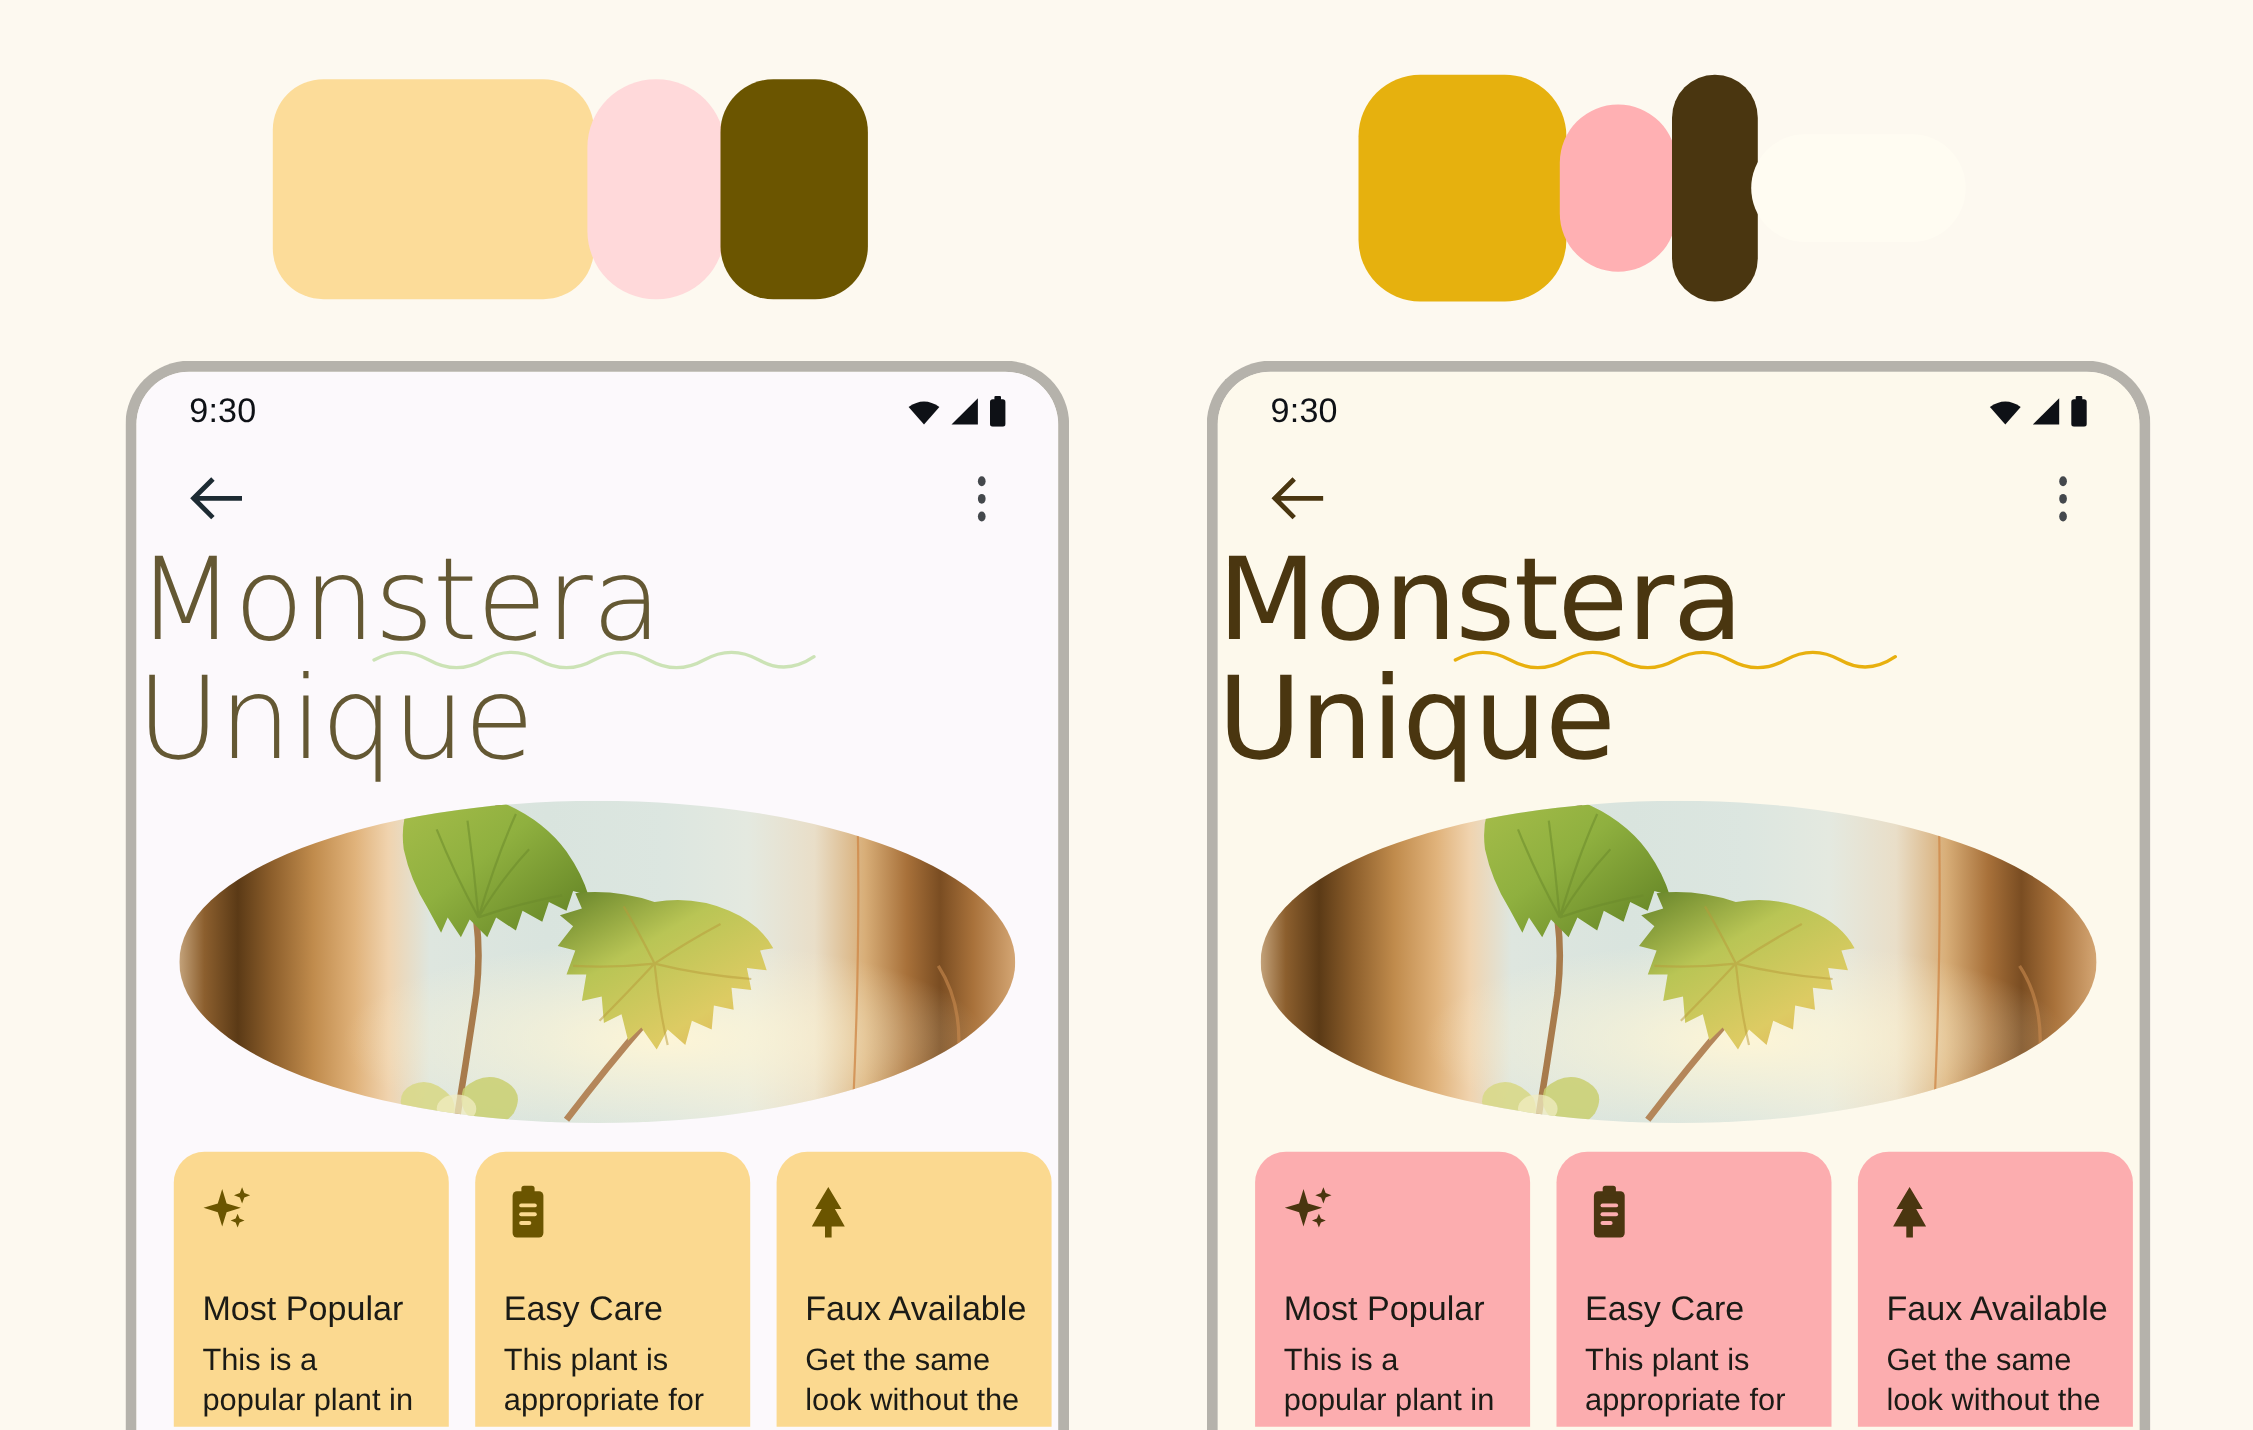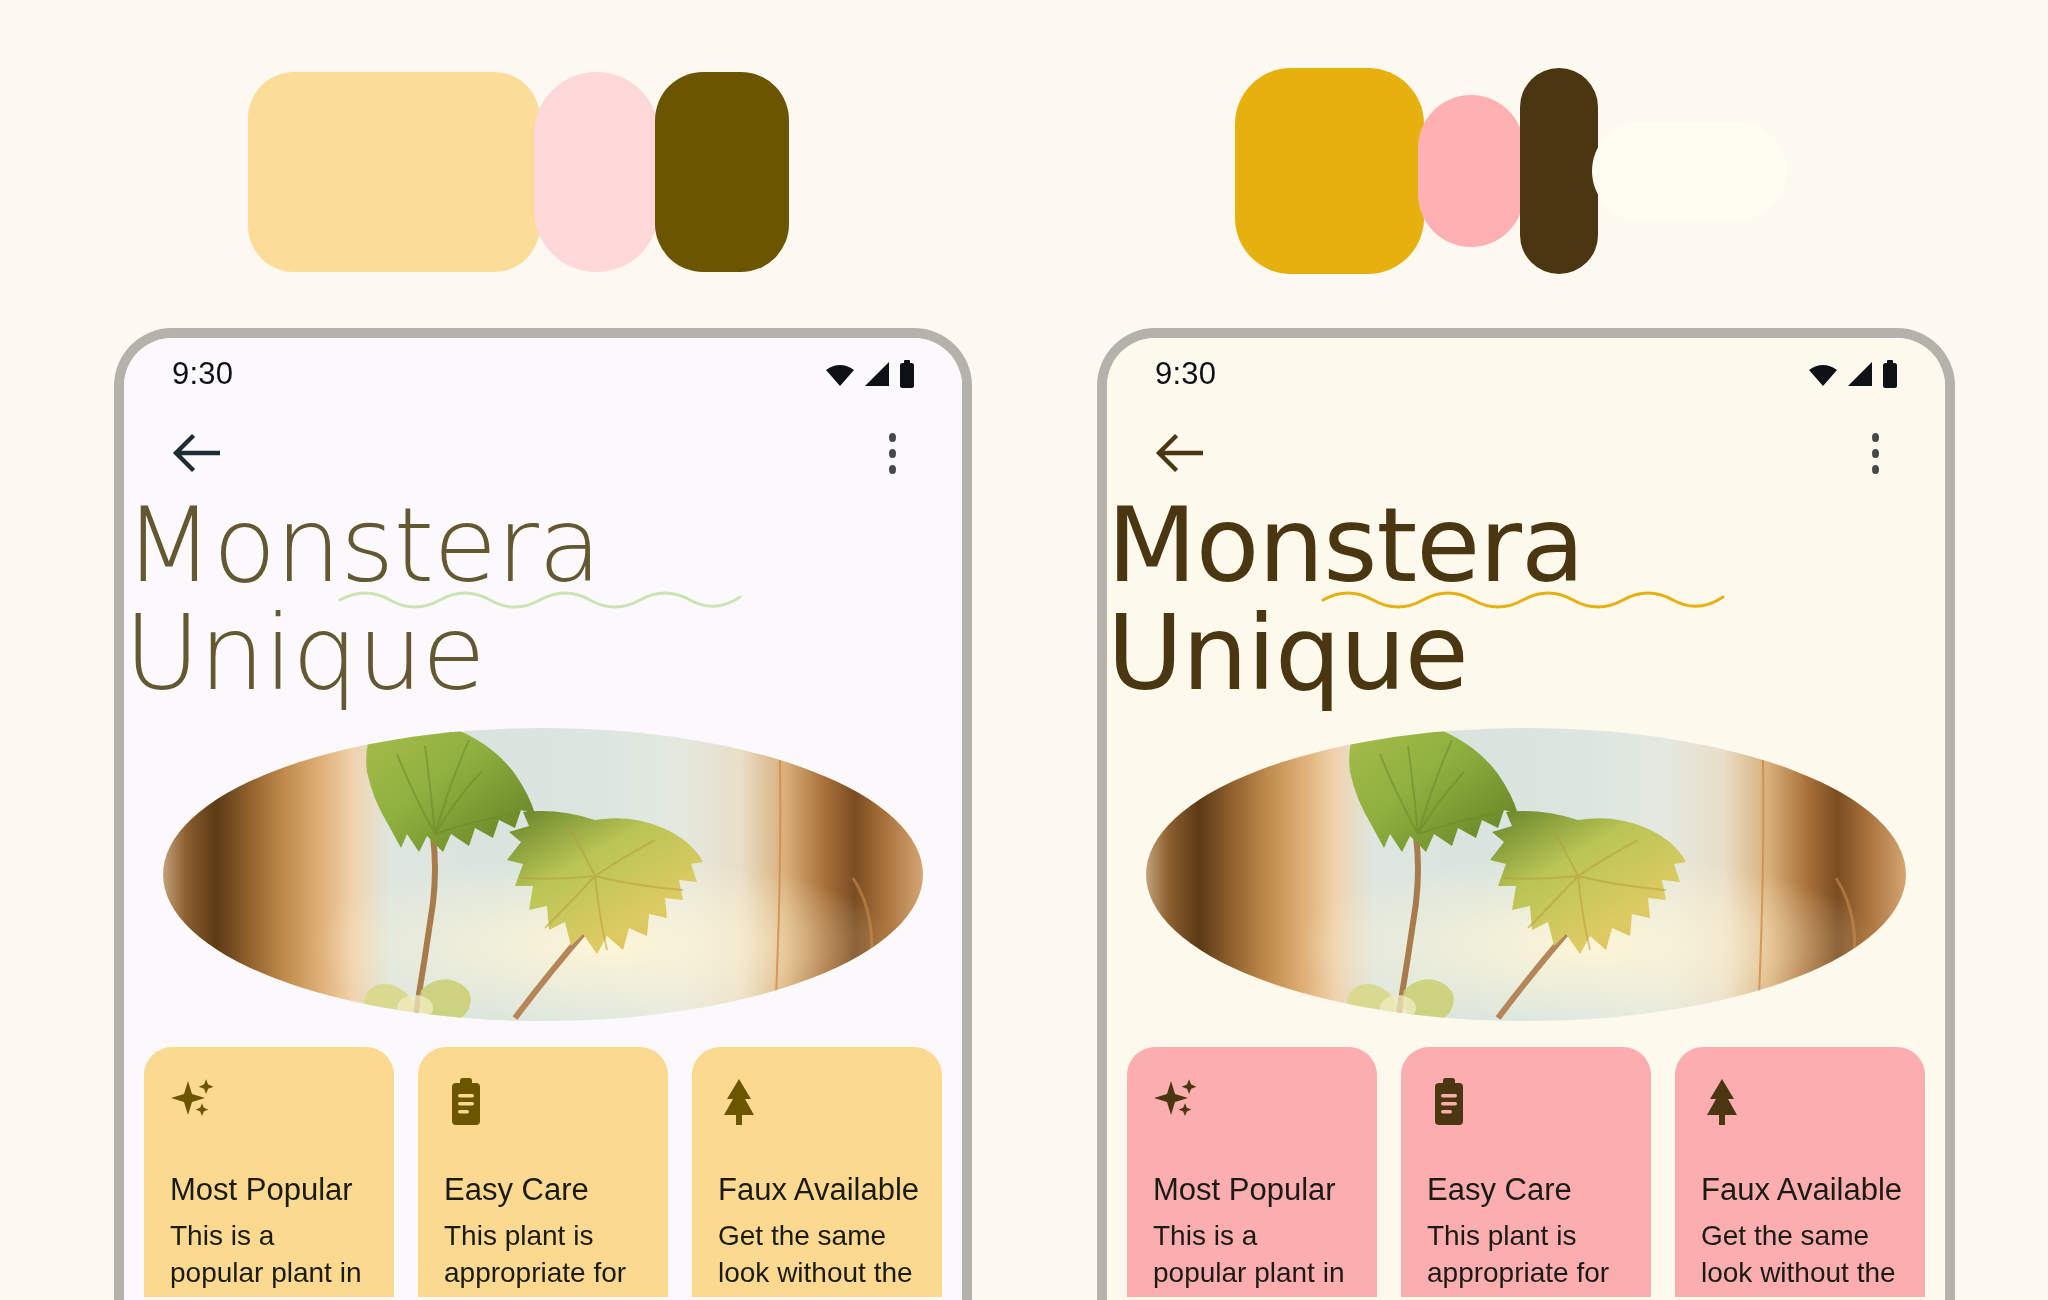--- a/index.html
+++ b/index.html
@@ -63,21 +63,21 @@
   
   .hero {
     margin: 16px auto 0;
     border-radius: 50% / 50%;
     overflow: hidden;
     position: relative;
   }
   .hero-img { position:absolute; inset:0; }
 
   
-  .cards { display: flex; gap: 24px; padding-left: 20px; margin-top: 26px; align-items: flex-end; }
+  .cards { display: flex; gap: 24px; padding-left: 34px; margin-top: 26px; align-items: flex-end; }
   .card {
     flex: none;
     border-radius: 28px 28px 0 0;
     padding: 30px 26px 0 26px;
   }
   .card-icon { height: 52px; margin-bottom: 42px; }
   .card-title { font-size: 31px; line-height: 1.2; margin-bottom: 8px; color:#1B1B16; white-space: nowrap; }
   .card-body  { font-size: 28px; line-height: 1.34; color:#1B1B16; }
 </style>
 </head>

